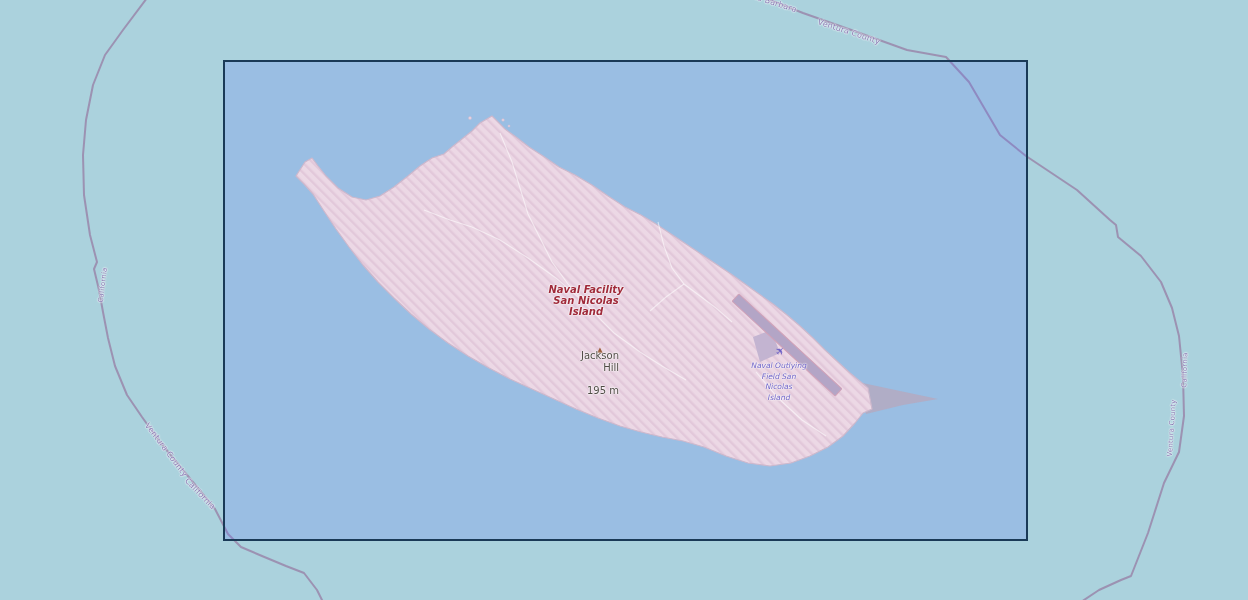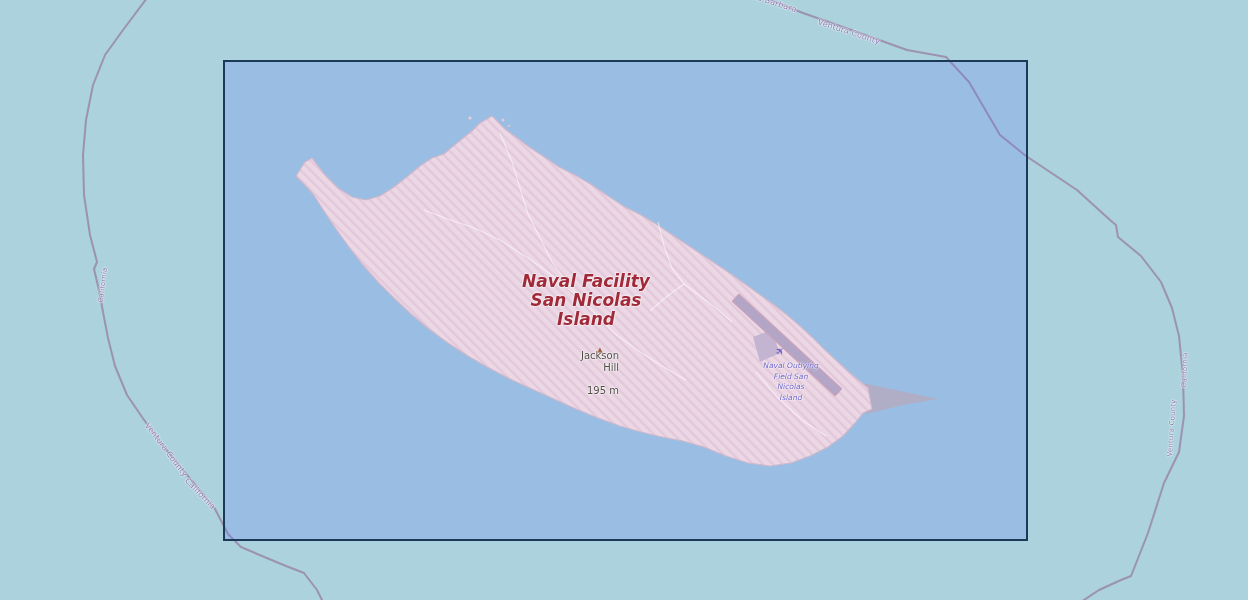--- a/index.html
+++ b/index.html
@@ -6,22 +6,22 @@
   #map{position:relative;width:1248px;height:600px;overflow:hidden;
        font-family:"DejaVu Sans",sans-serif;}
   #map svg{position:absolute;left:0;top:0;}
   .layer{z-index:1;}
   #selection{position:absolute;left:223px;top:60px;width:801px;height:477px;
              z-index:2;box-sizing:content-box;}
   #island-layer{z-index:3;}
   .lbl{position:absolute;z-index:4;white-space:pre-line;text-align:center;
        transform:translate(-50%,-50%);line-height:1.18;
        text-shadow:0 0 2px #fff,0 0 2px #fff,0 0 1px #fff;}
-  .military{font-size:17px;font-weight:bold;font-style:italic;line-height:1.12;}
-  .airfield{font-size:7.5px;font-style:italic;line-height:1.42;margin-left:12px;}
+  .military{font-size:10px;font-weight:bold;font-style:italic;line-height:1.12;}
+  .airfield{font-size:7.5px;font-style:italic;line-height:1.42;}
   .peak{font-size:10px;line-height:1.18;text-align:right;}
   .peak-ic{font-size:7px;text-shadow:none;}
   .plane{font-size:11px;z-index:4;position:absolute;text-shadow:none;}
   .boundary-lbl{font-size:8px;letter-spacing:.2px;}
   .small-b{font-size:7px;}
 </style>
 </head>
 <body>
 
 <div id="map" style="background: rgb(171, 210, 221);">

